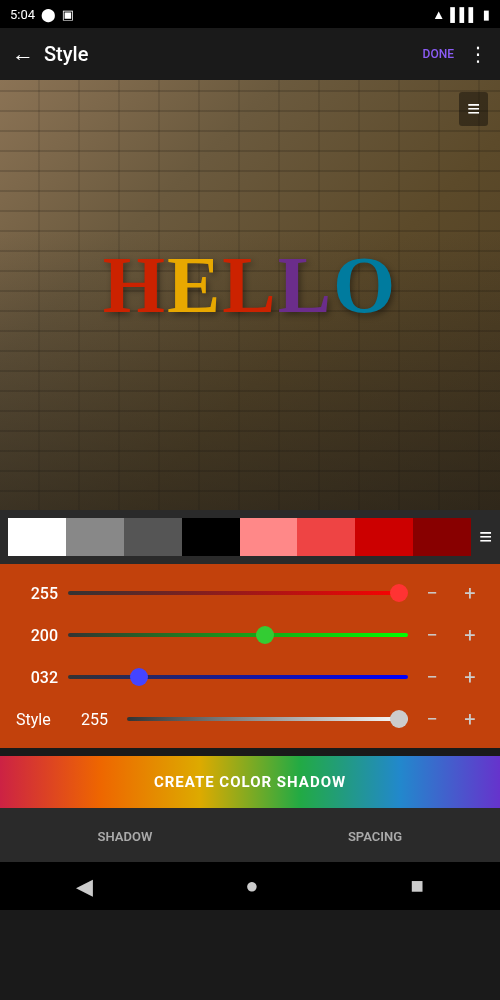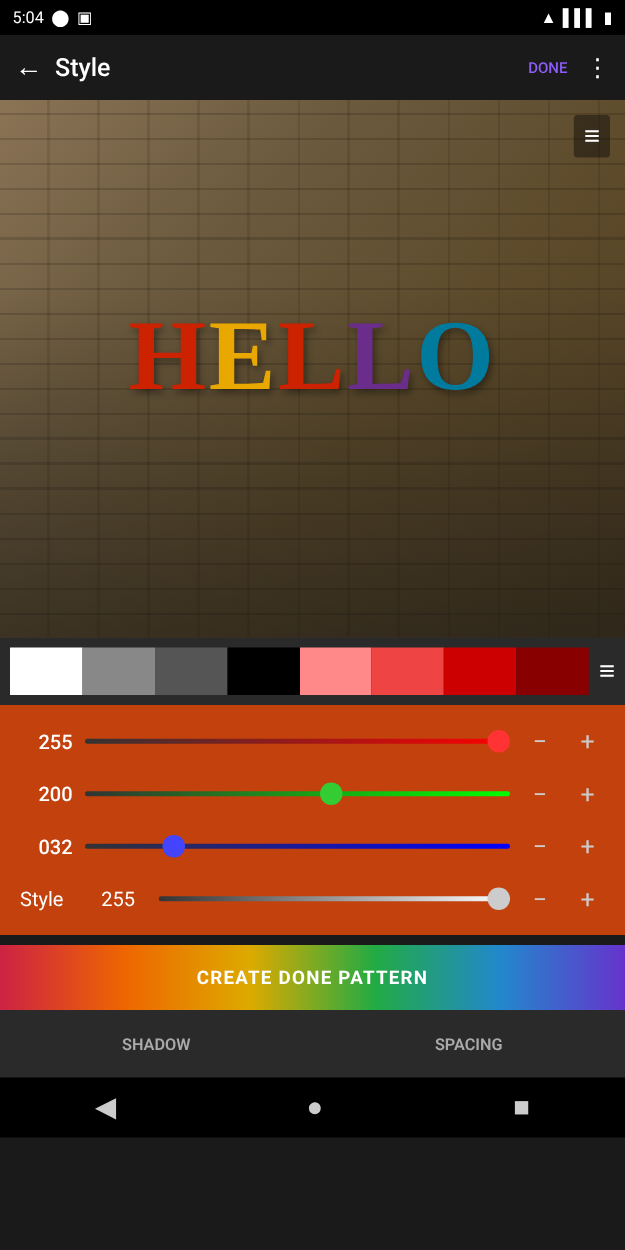--- a/index.html
+++ b/index.html
@@ -339,21 +339,21 @@
       <div class="slider-thumb thumb-alpha"></div>
     </div>
     <div class="slider-controls">
       <span class="ctrl-btn">−</span>
       <span class="ctrl-btn">+</span>
     </div>
   </div>
 
 </div>
 
-<div class="create-btn">CREATE DONE PATTERN</div>
+<div class="create-btn">CREATE COLOR SHADOW</div>
 
 <div class="bottom-tabs">
   <div class="tab-item">
     <span>SHADOW</span>
   </div>
   <div class="tab-item">
     <span>SPACING</span>
   </div>
 </div>
 

